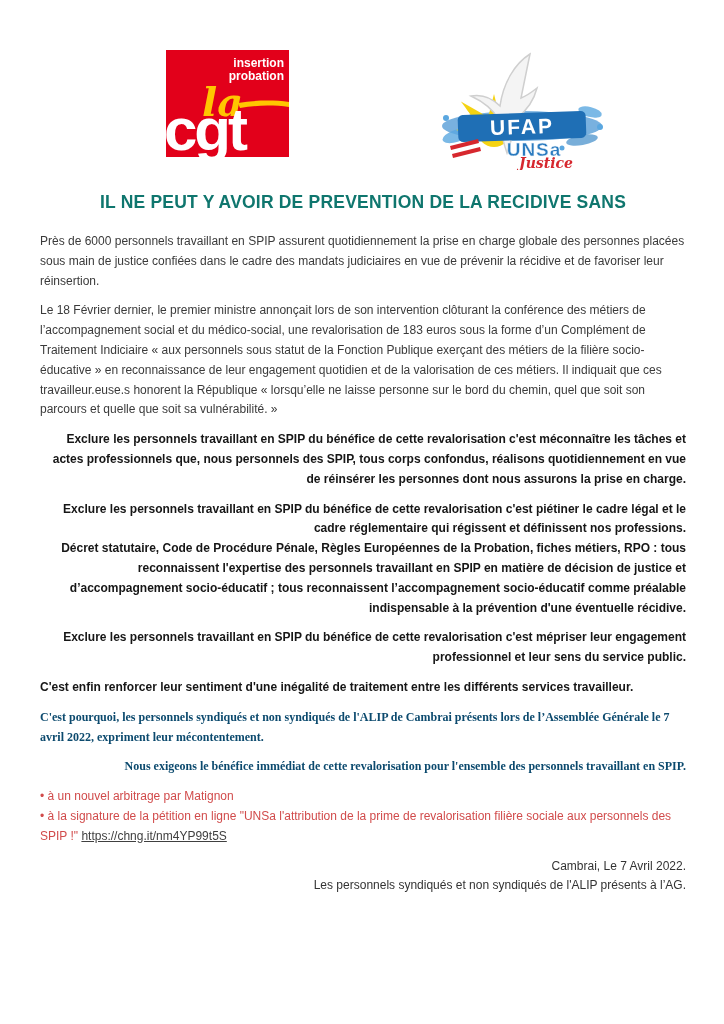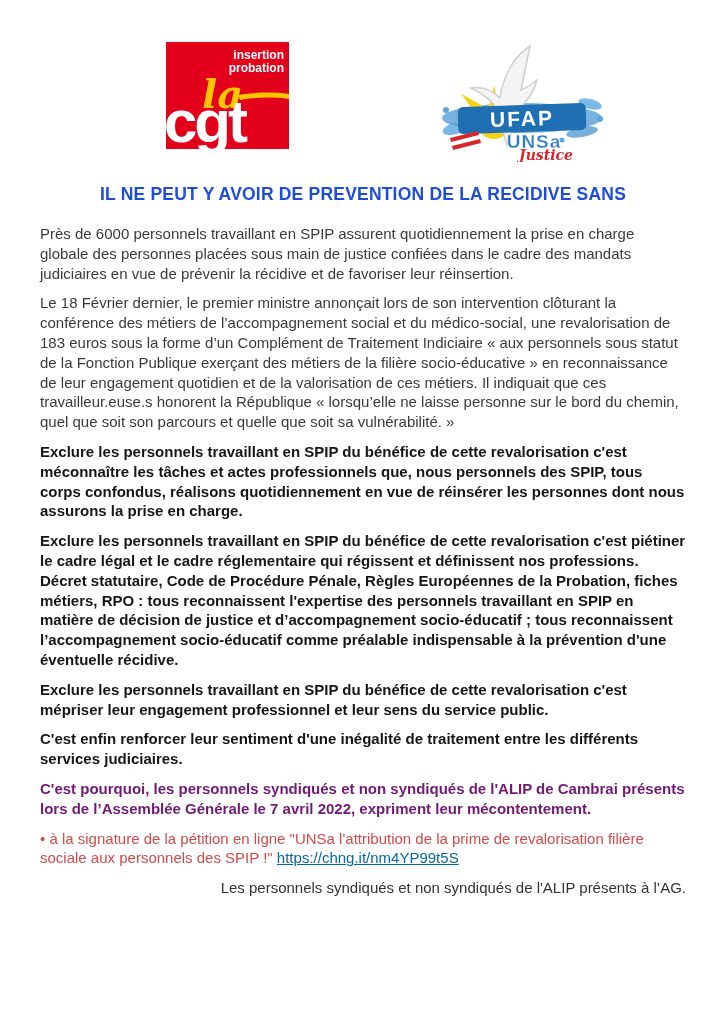--- a/index.html
+++ b/index.html
@@ -3,38 +3,38 @@
 <meta charset="utf-8">
 <style>
   html,body{margin:0;padding:0;}
   body{
     width:724px;height:1024px;background:#ffffff;overflow:hidden;
     font-family:"Liberation Sans",sans-serif;
     -webkit-font-smoothing:antialiased;
   }
   .page{padding:40px 38px 0 40px;position:relative;}
   
-  .logo-row{position:relative;height:120px;}
+  .logo-row{position:relative;height:120px;margin-top:8px;}
   .cgt-logo{position:absolute;left:126px;top:2px;}
   .ufap-logo{position:absolute;left:402px;top:4px;}
   
   .doc-title{
     margin-top:20px;margin-bottom:16px;
     text-align:center;font-weight:bold;font-size:17.5px;line-height:28px;
-    color:#1d4ed8;letter-spacing:.2px;
+    color:#0f766e;letter-spacing:.2px;
   }
   
-  .p{font-size:15px;line-height:19.8px;color:#3a3a3a;margin:0 0 10px 0;}
+  .p{font-size:12px;line-height:19.8px;color:#3a3a3a;margin:0 0 10px 0;}
   .b{font-weight:bold;color:#161616;}
-  .c{text-align:left;}
+  .c{text-align:right;}
   .red{color:#d14b4b;}
-  .redb{color:#701a75;font-weight:bold;}
+  .redb{color:#0c4a6e;font-weight:bold;font-family:Liberation Serif, serif;}
   .gap-lg{margin-top:7px;}
   .closing{text-align:right;color:#333;margin-top:2px;}
-  a.petition{color:#0369a1;text-decoration:underline;cursor:pointer;}
+  a.petition{color:#404040;text-decoration:underline;cursor:pointer;}
   .bullet-line{display:block;}
 </style>
 </head>
 <body>
 
 <div class="page">
 
   <div class="logo-row">
 
     <svg class="cgt-logo" width="123" height="107" viewBox="0 0 123 107">
@@ -99,26 +99,29 @@
 
   <p class="p b c">Exclure les personnels travaillant en SPIP du bénéfice de cette revalorisation c'est méconnaître les tâches et actes professionnels que, nous personnels des SPIP, tous corps confondus, réalisons quotidiennement en vue de réinsérer les personnes dont nous assurons la prise en charge.</p>
 
   <div class="p b c gap-lg">
     <span class="bullet-line">Exclure les personnels travaillant en SPIP du bénéfice de cette revalorisation c'est piétiner le cadre légal et le cadre réglementaire qui régissent et définissent nos professions.</span>
     <span class="bullet-line">Décret statutaire, Code de Procédure Pénale, Règles Européennes de la Probation, fiches métiers, RPO : tous reconnaissent l'expertise des personnels travaillant en SPIP en matière de décision de justice et d’accompagnement socio-éducatif ; tous reconnaissent l’accompagnement socio-éducatif comme préalable indispensable à la prévention d'une éventuelle récidive.</span>
   </div>
 
   <p class="p b c gap-lg">Exclure les personnels travaillant en SPIP du bénéfice de cette revalorisation c'est mépriser leur engagement professionnel et leur sens du service public.</p>
 
-  <p class="p b">C'est enfin renforcer leur sentiment d'une inégalité de traitement entre les différents services judiciaires.</p>
+  <p class="p b">C'est enfin renforcer leur sentiment d'une inégalité de traitement entre les différents services travailleur.</p>
 
   <p class="p redb gap-lg">C'est pourquoi, les personnels syndiqués et non syndiqués de l'ALIP de Cambrai présents lors de l’Assemblée Générale le 7 avril 2022, expriment leur mécontentement.</p>
 
+  <p class="p redb c gap-lg">Nous exigeons le bénéfice immédiat de cette revalorisation pour l'ensemble des personnels travaillant en SPIP.</p>
 
   <div class="p red">
+    <span class="bullet-line">• à un nouvel arbitrage par Matignon</span>
     <span><span>• à la signature de la pétition en ligne "UNSa l'attribution de la prime de revalorisation filière sociale aux personnels des SPIP !" </span><a class="petition" href="#">https://chng.it/nm4YP99t5S</a></span>
   </div>
 
   <div class="p closing">
+    <div>Cambrai, Le 7 Avril 2022.</div>
     <div>Les personnels syndiqués et non syndiqués de l'ALIP présents à l’AG.</div>
   </div>
 
 </div>
 
 </body></html>

